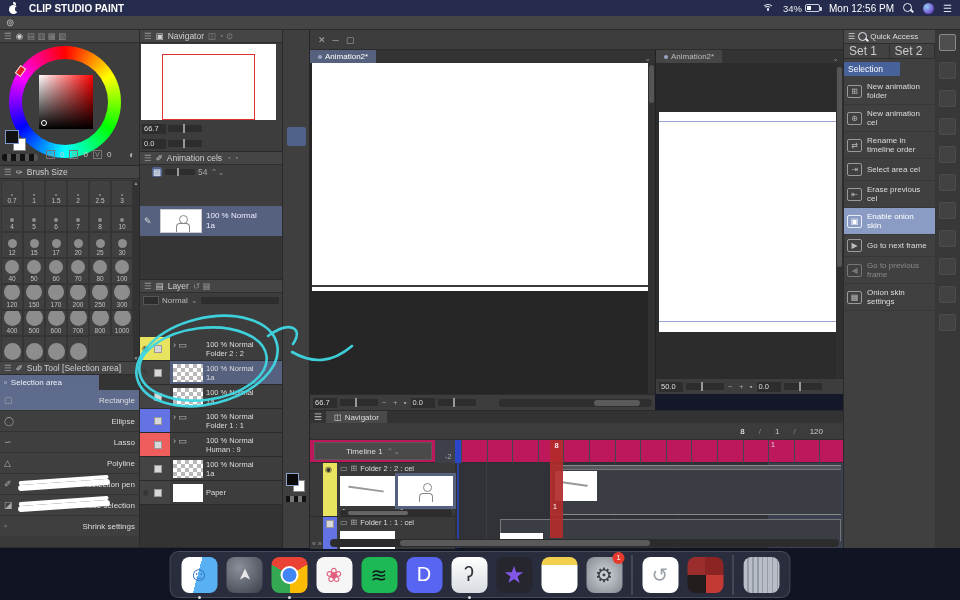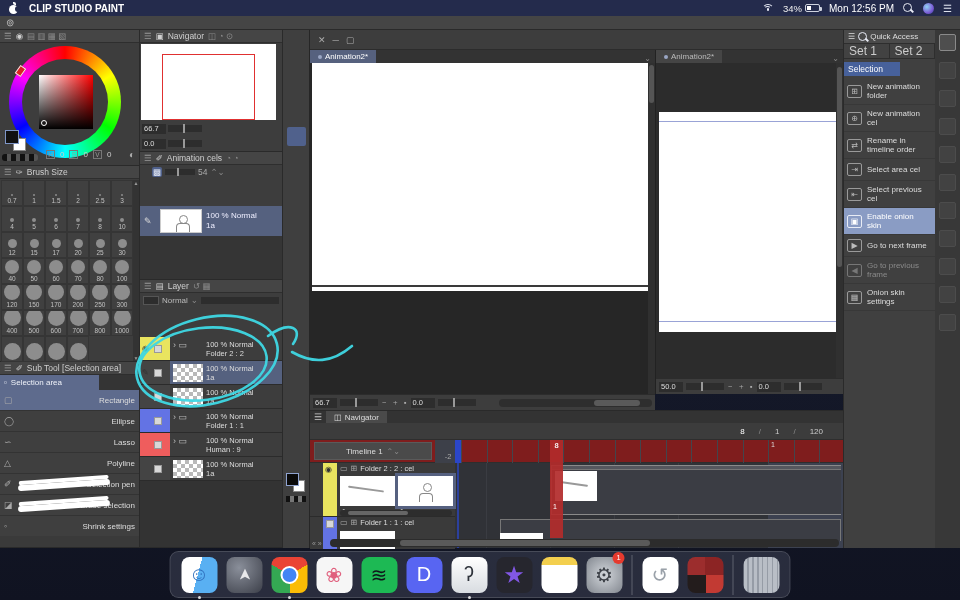--- a/index.html
+++ b/index.html
@@ -181,21 +181,21 @@
 .ms-btn{width:17px;height:17px;background:#424242;border:1px solid #4c4c4c;border-radius:2px;color:#8d8d8d;font-size:9px;display:flex;align-items:center;justify-content:center;flex:none}
 .ms-btn.act{background:#4e4e4e;border-color:#8a8a8a;color:#ddd}
 
 #p-tl{left:310px;top:410px;width:533px;height:138px;background:#3c3c3c;border-top:1px solid #2a2a2a}
 #tl-tabrow{position:absolute;left:0;top:0;width:100%;height:12px;background:#333;display:flex;align-items:center;gap:4px;padding:0 4px}
 #tl-tab{background:#4a4a4a;color:#ddd;font-size:8px;padding:0 8px;height:12px;display:flex;align-items:center;gap:3px}
 #tl-tools{position:absolute;left:0;top:12px;width:100%;height:17px;display:flex;align-items:center;gap:5px;padding:0 6px;border-bottom:1px solid #2e2e2e}
 .tl-ic{color:#b0b0b0;font-size:8.5px}
 .tl-ic.act{background:#50618c;color:#eef;border-radius:2px;padding:0 2px}
 #tl-frames{margin-left:auto;display:flex;gap:14px;font-size:8px;color:#ccc;padding-right:14px}
-#tl-ruler{position:absolute;left:0;top:29px;width:100%;height:23px;background:#7f1d1d;border-bottom:1px solid #2e2e2e}
+#tl-ruler{position:absolute;left:0;top:29px;width:100%;height:23px;background:#be185d;border-bottom:1px solid #2e2e2e}
 #tl-name{position:absolute;left:4px;top:2px;width:118px;height:18px;background:#4a4a4a;border:1px solid #5a5a5a;color:#ddd;font-size:8px;display:flex;align-items:center;justify-content:center;gap:4px}
 #tl-preroll{position:absolute;left:125px;top:0;width:26px;height:23px;background:#3d4049;color:#aaa;font-size:7.5px;display:flex;align-items:flex-end;justify-content:center;padding-bottom:2px}
 #tl-slots{position:absolute;left:151px;top:0;right:0;height:23px;display:flex;overflow:hidden}
 .slot{width:25.6px;flex:none;font-size:7.5px;color:#bbb;border-left:1px solid #43454c;display:flex;align-items:flex-end;padding:0 0 2px 3px}
 #sec-hl{position:absolute;left:458px;top:0;right:0;height:23px;background:#4e586e;opacity:.85}
 #sec0{position:absolute;left:146px;top:1px;font-size:7px;color:#ddd}
 #sec1{position:absolute;left:461px;top:1px;font-size:7px;color:#ddd}
 #tl-track{position:absolute;left:0;top:52px;width:100%;bottom:0;background:#303237}
 #row1-h{position:absolute;left:0;top:0;width:145px;height:54px;background:#3a3a3a;border-bottom:1px solid #2b2b2b}
 .tag-strip{position:absolute;left:13px;top:0;width:14px;height:100%}
@@ -735,20 +735,31 @@
           <span class="lr-gut">
             <span class="lr-eye"></span>
             <span class="lr-cb"></span>
           </span>
           <span class="lr-th"><span class="lr-arrow"></span></span>
           <span class="lr-tx">
             <span class="l1">100 % Normal</span>
             <span class="l2">1a</span>
           </span>
         </div>
+        <div class="lr th-white">
+          <span class="lr-gut">
+            <span class="lr-eye">◉</span>
+            <span class="lr-cb"></span>
+          </span>
+          <span class="lr-th"><span class="lr-arrow"></span></span>
+          <span class="lr-tx">
+            <span class="l1"></span>
+            <span class="l2">Paper</span>
+          </span>
+        </div>
     </div>
   </div>
 
   <div id="toolstrip" class="p">
     <span class="tool-ic"></span>
       <span class="tool-ic"></span>
       <span class="tool-ic"></span>
       <span class="tool-ic"></span>
       <span class="tool-ic"></span>
       <span class="tool-ic act"></span>
@@ -876,21 +887,21 @@
         <div class="qa-item">
           <span class="ic">⇄</span>
           <span class="lb">Rename in timeline order</span>
         </div>
         <div class="qa-item">
           <span class="ic">⇥</span>
           <span class="lb">Select area cel</span>
         </div>
         <div class="qa-item">
           <span class="ic">⇤</span>
-          <span class="lb">Select previous cel</span>
+          <span class="lb">Erase previous cel</span>
         </div>
         <div class="qa-item act">
           <span class="ic">▣</span>
           <span class="lb">Enable onion skin</span>
         </div>
         <div class="qa-item">
           <span class="ic">▶</span>
           <span class="lb">Go to next frame</span>
         </div>
         <div class="qa-item dis">

